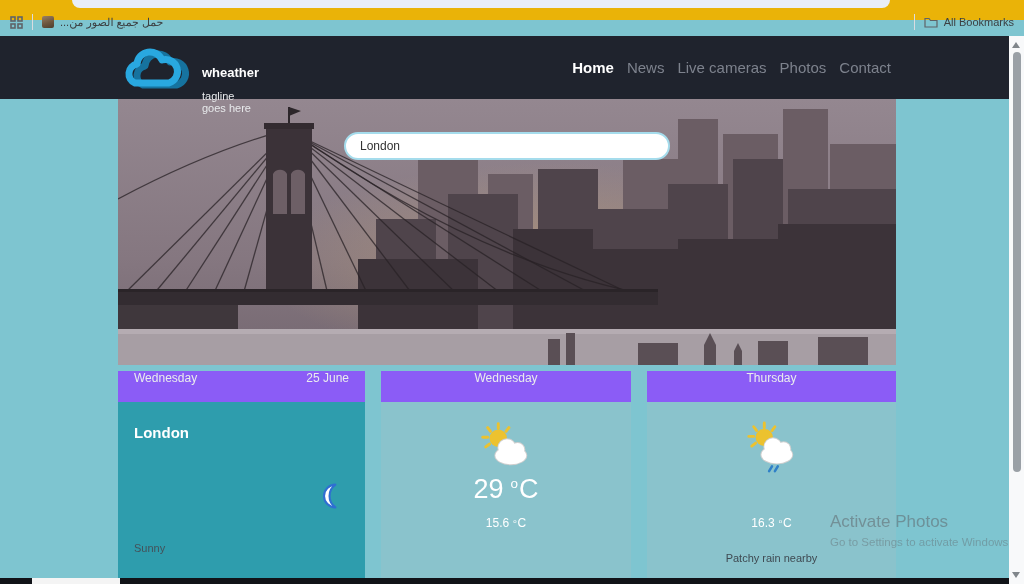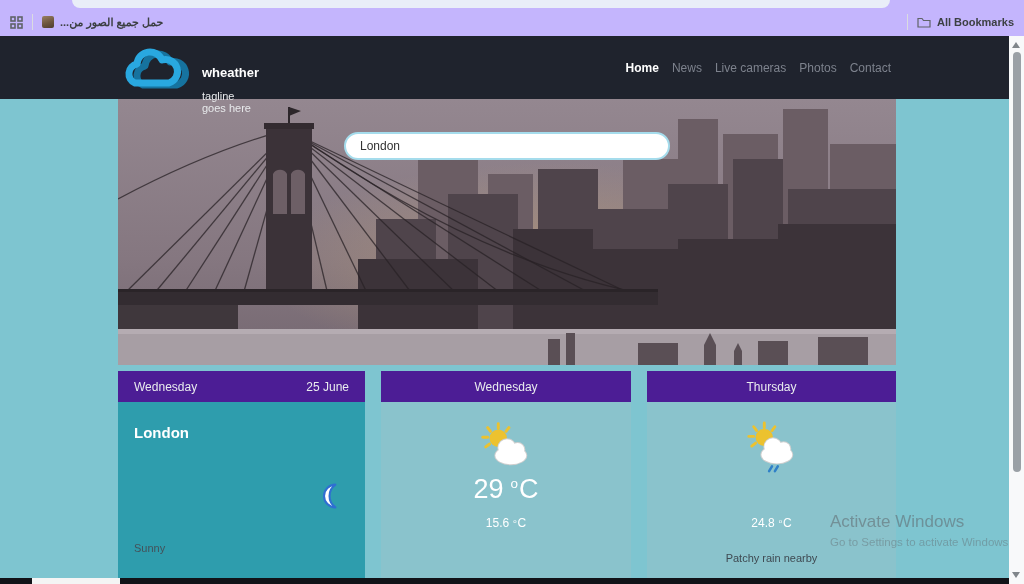--- a/index.html
+++ b/index.html
@@ -1,54 +1,54 @@
 <!DOCTYPE html>
 <html><head>
 <meta charset="utf-8">
 <style>
   * { margin:0; padding:0; box-sizing:border-box; }
   html,body { width:1024px; height:584px; overflow:hidden; }
   body { font-family:"Liberation Sans", sans-serif; position:relative; background:#7ec5d0; }
   .abs { position:absolute; }
 
   
-  .chrome { left:0; top:0; width:1024px; height:36px; background:#c4b5fd; z-index:30;font-weight:bold; }
+  .chrome { left:0; top:0; width:1024px; height:20px; background:#eab308; z-index:30; }
   .omnibox-sliver { left:72px; top:0; width:818px; height:8px; background:#e9eef8;
                     border-radius:0 0 12px 12px; }
   .bm-bar { left:0; top:8px; width:1024px; height:28px; display:flex; align-items:center; }
   .bm-left { display:flex; align-items:center; gap:9px; padding-left:10px; }
   .bm-right { margin-left:auto; display:flex; align-items:center; gap:9px; padding-right:10px; }
   .bm-sep { width:1px; height:16px; background:#dadce0; }
   .bm-label { font-size:11px; color:#3c4043; white-space:nowrap; }
   .favicon { width:12px; height:12px; border-radius:2px;
              background:linear-gradient(160deg,#9a8063 0%,#6d563f 55%,#4e3d2e 100%); }
 
   
   .navbar { left:0; top:36px; width:1009px; height:63px; background:#1f232d; z-index:20; }
   .logo-wrap { left:118px; top:40px; height:59px; display:flex; align-items:flex-start; z-index:21; }
   .logo-svg { width:78px; height:58px; }
   .brand { position:absolute; left:84px; top:8px; }
   .brand-title { color:#ffffff; font-size:13px; font-weight:bold;margin-top:17px; }
   .brand-tag { color:#e8eaec; font-size:11px; margin-top:10px; }
   .nav-links { right:133px; top:36px; height:63px; display:flex; align-items:center; gap:13px; z-index:21; }
-  .nav-link { font-size:12px; color:#7d828d; cursor:pointer; white-space:nowrap; }
+  .nav-link { font-size:15px; color:#7d828d; cursor:pointer; white-space:nowrap; }
   .nav-link.active { color:#ffffff; font-weight:bold; }
 
   
   .hero { left:118px; top:99px; width:778px; height:266px; z-index:5; }
   .hero svg { display:block; width:100%; height:100%; }
   .search-input { left:344px; top:132px; width:326px; height:28px; z-index:10;
                   border:2px solid #a5dcec; border-radius:15px; background:#fff;
                   font-family:"Liberation Sans",sans-serif; font-size:12px; color:#333;
                   padding:0 14px; outline:none; }
 
   
   .card { z-index:6; top:371px; height:213px; }
-  .card-head { height:31px; background:#4c1d95; color:#e9ecee; font-size:12px;
-               display:flex; align-items:center; }
+  .card-head { height:31px; background:#8b5cf6; color:#e9ecee; font-size:12px;
+               display:flex; align-items:flex-start; }
   .card-head.spread { justify-content:space-between; padding:0 16px; }
   .card-head.center { justify-content:center; }
   .card-body { position:relative; height:182px; }
   .body-main { background:#2e9dad; }
   .body-light { background:#8ac3cc; }
 
   .city { position:absolute; left:16px; top:22px; color:#fff; font-size:15px; font-weight:bold; }
   .big-temp { position:absolute; left:15px; top:70px; color:#fff; font-size:34px; font-weight:bold;
               letter-spacing:1px; }
   .deg { display:inline-block; font-size:0.5em; transform:translateY(-0.75em); margin:0 1px 0 7px;
@@ -302,27 +302,27 @@
           <circle cx="31" cy="28" r="9"></circle>
             <circle cx="42" cy="30" r="7"></circle>
           <ellipse cx="35" cy="36" rx="16" ry="9"></ellipse>
         </g>
         <g stroke="#2f80c8" stroke-width="2.6" stroke-linecap="round">
           <line x1="27" y1="53" x2="30" y2="48"></line>
             <line x1="33" y1="53" x2="36" y2="48"></line>
         </g>
       </svg>
     </span>
-    <div class="low-temp"><span>24.8</span><span class="deg">o</span><span>C</span></div>
+    <div class="low-temp"><span>16.3</span><span class="deg">o</span><span>C</span></div>
     <div class="cond">Patchy rain nearby</div>
   </div>
 </div>
 
 <div class="abs watermark">
-  <div class="wm1">Activate Windows</div>
+  <div class="wm1">Activate Photos</div>
   <div class="wm2">Go to Settings to activate Windows.</div>
 </div>
 
 <div class="abs scrollbar">
   <div class="sb-arrow sb-up"></div>
   <div class="sb-thumb"></div>
   <div class="sb-arrow sb-down"></div>
 </div>
 
 <div class="abs taskbar">

